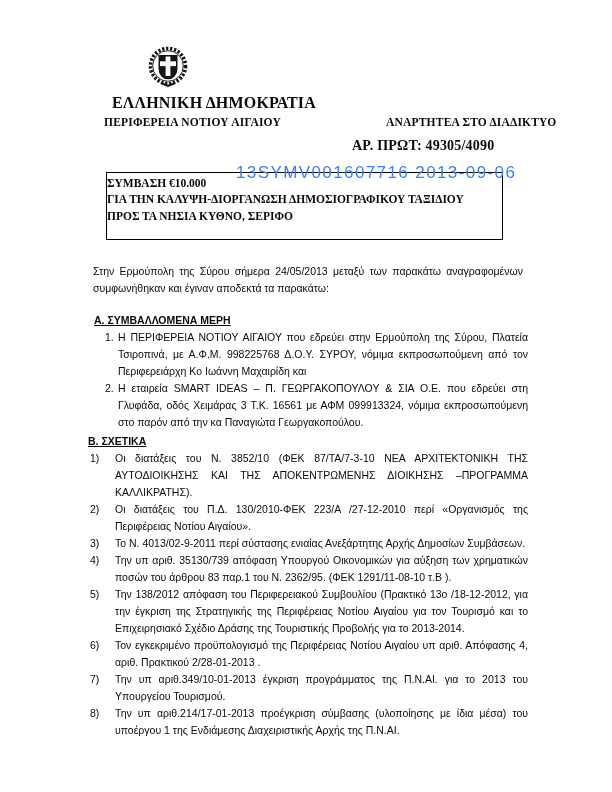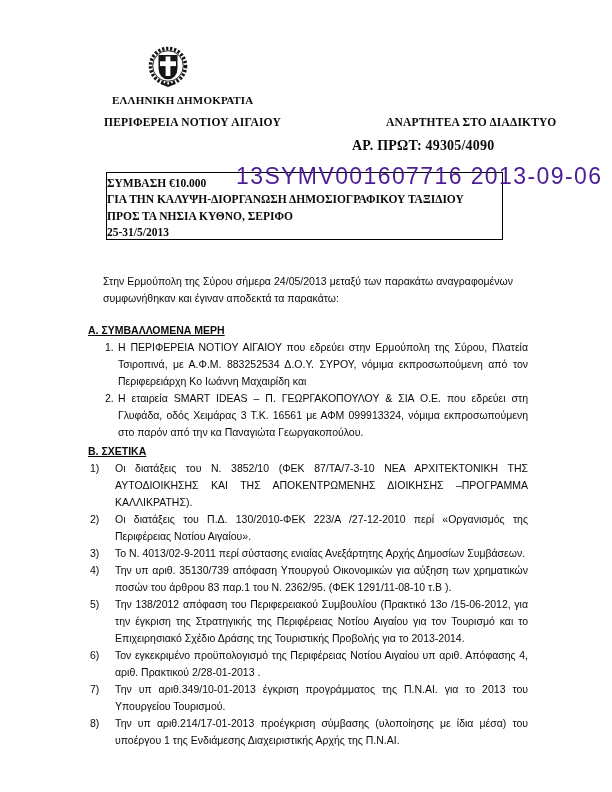--- a/index.html
+++ b/index.html
@@ -7,49 +7,49 @@
     position:relative;
     width:612px;height:792px;
     background:#ffffff;
     overflow:hidden;
     font-family:"Liberation Sans",sans-serif;
     color:#0a0a0a;
   }
   
   .emblem{position:absolute;left:147px;top:42px;width:42px;height:52px;}
   .hdr{position:absolute;font-family:"Liberation Serif",serif;font-weight:bold;white-space:nowrap;}
-  .org1{left:112px;top:94px;font-size:11px;letter-spacing:.2px;}
+  .org1{left:112px;top:94px;font-size:16px;letter-spacing:.2px;}
   .org2{left:104px;top:116px;font-size:11.5px;letter-spacing:.2px;}
   .right1{left:386px;top:116px;font-size:11.5px;letter-spacing:.2px;}
   .right2{left:352px;top:138px;font-size:14px;letter-spacing:.2px;}
   
   .watermark{
     position:absolute;left:236px;top:163px;z-index:6;
     font-family:"Liberation Sans",sans-serif;
-    font-size:23px;color:#4c1d95;letter-spacing:1.4px;white-space:nowrap;
+    font-size:17px;color:#3b82f6;letter-spacing:1.4px;white-space:nowrap;
   }
   
   .titlebox{
     position:absolute;left:106px;top:172px;width:397px;height:68px;
     box-sizing:border-box;border:1.5px solid #000;
     text-align:left;z-index:2;
     font-family:"Liberation Serif",serif;font-weight:bold;font-size:11.5px;
     line-height:16.4px;padding-top:2px;
   }
   .titlebox div{white-space:nowrap;}
   
   .doc-body{
     position:absolute;left:88px;top:258px;width:440px;
     font-size:10.5px;line-height:17px;
   }
-  .intro{text-align:justify;margin:15px;}
+  .intro{text-align:justify;margin:5px;}
   .sec-head{
     font-weight:bold;text-decoration:underline;white-space:nowrap;
   }
-  .head-a{margin-top:15px;}
+  .head-a{margin-top:15px;margin-left:6px;}
   .head-b{margin-top:2px;}
   .list{margin:0;}
   .li{display:flex;}
   .list-a{padding-left:17px;}
   .list-a .num{flex:0 0 13px;}
   .list-b .num{flex:0 0 27px;padding-left:2px;box-sizing:border-box;}
   .li-text{flex:1;text-align:justify;}
 </style>
 </head>
 <body>
@@ -71,32 +71,31 @@
   <div class="hdr org2">ΠΕΡΙΦΕΡΕΙΑ ΝΟΤΙΟΥ ΑΙΓΑΙΟΥ</div>
   <div class="hdr right1">ΑΝΑΡΤΗΤΕΑ ΣΤΟ ΔΙΑΔΙΚΤΥΟ</div>
   <div class="hdr right2">ΑΡ. ΠΡΩΤ: 49305/4090</div>
 
   <div class="watermark">13SYMV001607716 2013-09-06</div>
 
   <div class="titlebox">
     <div>ΣΥΜΒΑΣΗ €10.000</div>
     <div>ΓΙΑ ΤΗΝ ΚΑΛΥΨΗ-ΔΙΟΡΓΑΝΩΣΗ ΔΗΜΟΣΙΟΓΡΑΦΙΚΟΥ ΤΑΞΙΔΙΟΥ</div>
     <div>ΠΡΟΣ ΤΑ ΝΗΣΙΑ ΚΥΘΝΟ, ΣΕΡΙΦΟ</div>
-    <div>25-31/5/2013</div>
   </div>
 
   <div class="doc-body">
 
     <p class="intro">Στην Ερμούπολη της Σύρου σήμερα 24/05/2013 μεταξύ των παρακάτω αναγραφομένων συμφωνήθηκαν και έγιναν αποδεκτά τα παρακάτω:</p>
 
     <div class="sec-head head-a">Α. ΣΥΜΒΑΛΛΟΜΕΝΑ ΜΕΡΗ</div>
     <div class="list list-a">
       <div class="li">
         <span class="num">1.</span>
-        <div class="li-text">Η ΠΕΡΙΦΕΡΕΙΑ ΝΟΤΙΟΥ ΑΙΓΑΙΟΥ που εδρεύει στην Ερμούπολη της Σύρου, Πλατεία Τσιροπινά, με Α.Φ.Μ. 883252534 Δ.Ο.Υ. ΣΥΡΟΥ, νόμιμα  εκπροσωπούμενη από τον Περιφερειάρχη Κο Ιωάννη Μαχαιρίδη και</div>
+        <div class="li-text">Η ΠΕΡΙΦΕΡΕΙΑ ΝΟΤΙΟΥ ΑΙΓΑΙΟΥ που εδρεύει στην Ερμούπολη της Σύρου, Πλατεία Τσιροπινά, με Α.Φ.Μ. 998225768 Δ.Ο.Υ. ΣΥΡΟΥ, νόμιμα  εκπροσωπούμενη από τον Περιφερειάρχη Κο Ιωάννη Μαχαιρίδη και</div>
       </div>
       <div class="li">
         <span class="num">2.</span>
         <div class="li-text">Η εταιρεία SMART IDEAS – Π. ΓΕΩΡΓΑΚΟΠΟΥΛΟΥ &amp; ΣΙΑ Ο.Ε. που εδρεύει στη Γλυφάδα, οδός Χειμάρας 3 Τ.Κ. 16561 με ΑΦΜ  099913324, νόμιμα εκπροσωπούμενη στο παρόν από την κα Παναγιώτα Γεωργακοπούλου.</div>
       </div>
     </div>
 
     <div class="sec-head head-b">Β. ΣΧΕΤΙΚΑ</div>
     <div class="list list-b">
       <div class="li">
@@ -110,21 +109,21 @@
       <div class="li">
         <span class="num">3)</span>
         <div class="li-text">Το  Ν. 4013/02-9-2011 περί σύστασης ενιαίας Ανεξάρτητης Αρχής Δημοσίων Συμβάσεων.</div>
       </div>
       <div class="li">
         <span class="num">4)</span>
         <div class="li-text">Την υπ αριθ. 35130/739 απόφαση Υπουργού Οικονομικών για αύξηση των χρηματικών ποσών του άρθρου 83 παρ.1 του Ν. 2362/95. (ΦΕΚ 1291/11-08-10 τ.Β ).</div>
       </div>
       <div class="li">
         <span class="num">5)</span>
-        <div class="li-text">Την 138/2012 απόφαση του Περιφερειακού Συμβουλίου (Πρακτικό 13ο /15-06-2012, για την έγκριση της Στρατηγικής της Περιφέρειας Νοτίου Αιγαίου για τον Τουρισμό και το Επιχειρησιακό Σχέδιο Δράσης της Τουριστικής Προβολής για το 2013-2014.</div>
+        <div class="li-text">Την 138/2012 απόφαση του Περιφερειακού Συμβουλίου (Πρακτικό 13ο /18-12-2012, για την έγκριση της Στρατηγικής της Περιφέρειας Νοτίου Αιγαίου για τον Τουρισμό και το Επιχειρησιακό Σχέδιο Δράσης της Τουριστικής Προβολής για το 2013-2014.</div>
       </div>
       <div class="li">
         <span class="num">6)</span>
         <div class="li-text">Τον εγκεκριμένο προϋπολογισμό της Περιφέρειας Νοτίου Αιγαίου υπ αριθ. Απόφασης 4, αριθ. Πρακτικού 2/28-01-2013 .</div>
       </div>
       <div class="li">
         <span class="num">7)</span>
         <div class="li-text">Την υπ αριθ.349/10-01-2013 έγκριση προγράμματος της Π.Ν.ΑΙ. για το 2013 του Υπουργείου Τουρισμού.</div>
       </div>
       <div class="li">

